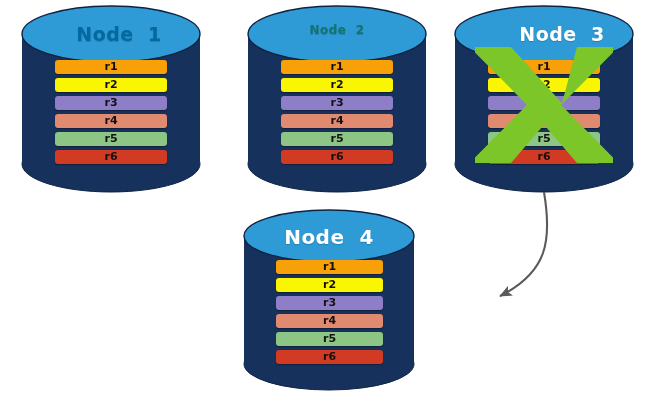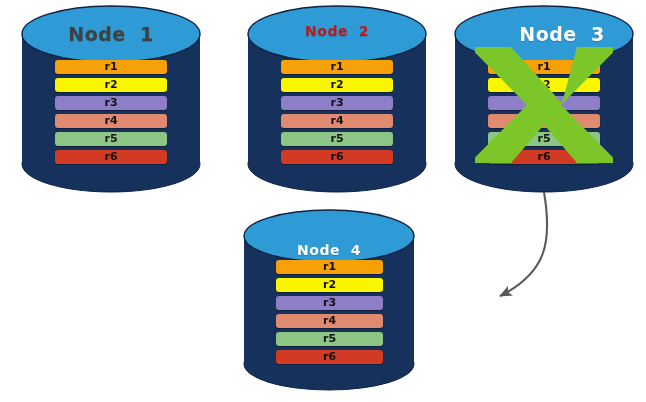--- a/index.html
+++ b/index.html
@@ -74,40 +74,40 @@
 <div id="stage">
 
   <div class="node" id="node-1" style="left: 22px; top: 6px; width: 178px; height: 186px;">
     <svg class="node-svg" width="186" height="194">
       <g>
         <ellipse class="cyl-bottom" cx="89" cy="158" rx="89" ry="28" fill="#16315C" stroke="#0E2344" stroke-width="1"></ellipse>
         <rect class="cyl-body" x="0" y="28" width="178" height="130" fill="#16315C"></rect>
         <ellipse class="cyl-top" cx="89" cy="28" rx="89" ry="28" fill="#2E9BD6" stroke="#0E2344" stroke-width="1.4"></ellipse>
       </g>
     </svg>
-    <div class="node-title" style="top: 17px; font-size: 19px; color: #404040;">Node  1</div>
+    <div class="node-title" style="top: 17px; font-size: 19px; color: #0369a1; padding-left: 8px;">Node  1</div>
     <div class="rows" style="top: 0px; height: 186px;">
         <div class="row" style="left: 33px; top: 54px; width: 112px; height: 14px; background: rgb(247, 160, 8); color: rgb(17, 17, 17);">r1</div>
         <div class="row" style="left: 33px; top: 72px; width: 112px; height: 14px; background: rgb(250, 245, 0); color: rgb(17, 17, 17);">r2</div>
         <div class="row" style="left: 33px; top: 90px; width: 112px; height: 14px; background: rgb(142, 126, 200); color: rgb(17, 17, 17);">r3</div>
         <div class="row" style="left: 33px; top: 108px; width: 112px; height: 14px; background: rgb(224, 138, 112); color: rgb(17, 17, 17);">r4</div>
         <div class="row" style="left: 33px; top: 126px; width: 112px; height: 14px; background: rgb(140, 197, 132); color: rgb(17, 17, 17);">r5</div>
         <div class="row" style="left: 33px; top: 144px; width: 112px; height: 14px; background: rgb(209, 59, 35); color: rgb(17, 17, 17);">r6</div>
       </div>
   </div>
 
   <div class="node" id="node-2" style="left: 248px; top: 6px; width: 178px; height: 186px;">
     <svg class="node-svg" width="186" height="194">
       <g>
         <ellipse class="cyl-bottom" cx="89" cy="158" rx="89" ry="28" fill="#16315C" stroke="#0E2344" stroke-width="1"></ellipse>
         <rect class="cyl-body" x="0" y="28" width="178" height="130" fill="#16315C"></rect>
         <ellipse class="cyl-top" cx="89" cy="28" rx="89" ry="28" fill="#2E9BD6" stroke="#0E2344" stroke-width="1.4"></ellipse>
       </g>
     </svg>
-    <div class="node-title" style="top: 17px; font-size: 14px; color: #b91c1c;">Node  2</div>
+    <div class="node-title" style="top: 17px; font-size: 12px; color: #0f766e;">Node  2</div>
     <div class="rows" style="top: 0px; height: 186px;">
         <div class="row" style="left: 33px; top: 54px; width: 112px; height: 14px; background: rgb(247, 160, 8); color: rgb(17, 17, 17);">r1</div>
         <div class="row" style="left: 33px; top: 72px; width: 112px; height: 14px; background: rgb(250, 245, 0); color: rgb(17, 17, 17);">r2</div>
         <div class="row" style="left: 33px; top: 90px; width: 112px; height: 14px; background: rgb(142, 126, 200); color: rgb(17, 17, 17);">r3</div>
         <div class="row" style="left: 33px; top: 108px; width: 112px; height: 14px; background: rgb(224, 138, 112); color: rgb(17, 17, 17);">r4</div>
         <div class="row" style="left: 33px; top: 126px; width: 112px; height: 14px; background: rgb(140, 197, 132); color: rgb(17, 17, 17);">r5</div>
         <div class="row" style="left: 33px; top: 144px; width: 112px; height: 14px; background: rgb(209, 59, 35); color: rgb(17, 17, 17);">r6</div>
       </div>
   </div>
 
@@ -138,21 +138,21 @@
   </div>
 
   <div class="node" id="node-4" style="left: 244px; top: 210px; width: 170px; height: 180px;">
     <svg class="node-svg" width="178" height="188">
       <g>
         <ellipse class="cyl-bottom" cx="85" cy="154" rx="85" ry="26" fill="#16315C" stroke="#0E2344" stroke-width="1"></ellipse>
         <rect class="cyl-body" x="0" y="26" width="170" height="128" fill="#16315C"></rect>
         <ellipse class="cyl-top" cx="85" cy="26" rx="85" ry="26" fill="#2E9BD6" stroke="#0E2344" stroke-width="1.4"></ellipse>
       </g>
     </svg>
-    <div class="node-title" style="top: 32px; font-size: 14px; color: rgb(255, 255, 255);">Node  4</div>
+    <div class="node-title" style="top: 15px; font-size: 20px; color: rgb(255, 255, 255);">Node  4</div>
     <div class="rows" style="top: 0px; height: 180px;">
         <div class="row" style="left: 32px; top: 50px; width: 107px; height: 14px; background: rgb(247, 160, 8); color: rgb(17, 17, 17);">r1</div>
         <div class="row" style="left: 32px; top: 68px; width: 107px; height: 14px; background: rgb(250, 245, 0); color: rgb(17, 17, 17);">r2</div>
         <div class="row" style="left: 32px; top: 86px; width: 107px; height: 14px; background: rgb(142, 126, 200); color: rgb(17, 17, 17);">r3</div>
         <div class="row" style="left: 32px; top: 104px; width: 107px; height: 14px; background: rgb(224, 138, 112); color: rgb(17, 17, 17);">r4</div>
         <div class="row" style="left: 32px; top: 122px; width: 107px; height: 14px; background: rgb(140, 197, 132); color: rgb(17, 17, 17);">r5</div>
         <div class="row" style="left: 32px; top: 140px; width: 107px; height: 14px; background: rgb(209, 59, 35); color: rgb(17, 17, 17);">r6</div>
       </div>
   </div>
 

